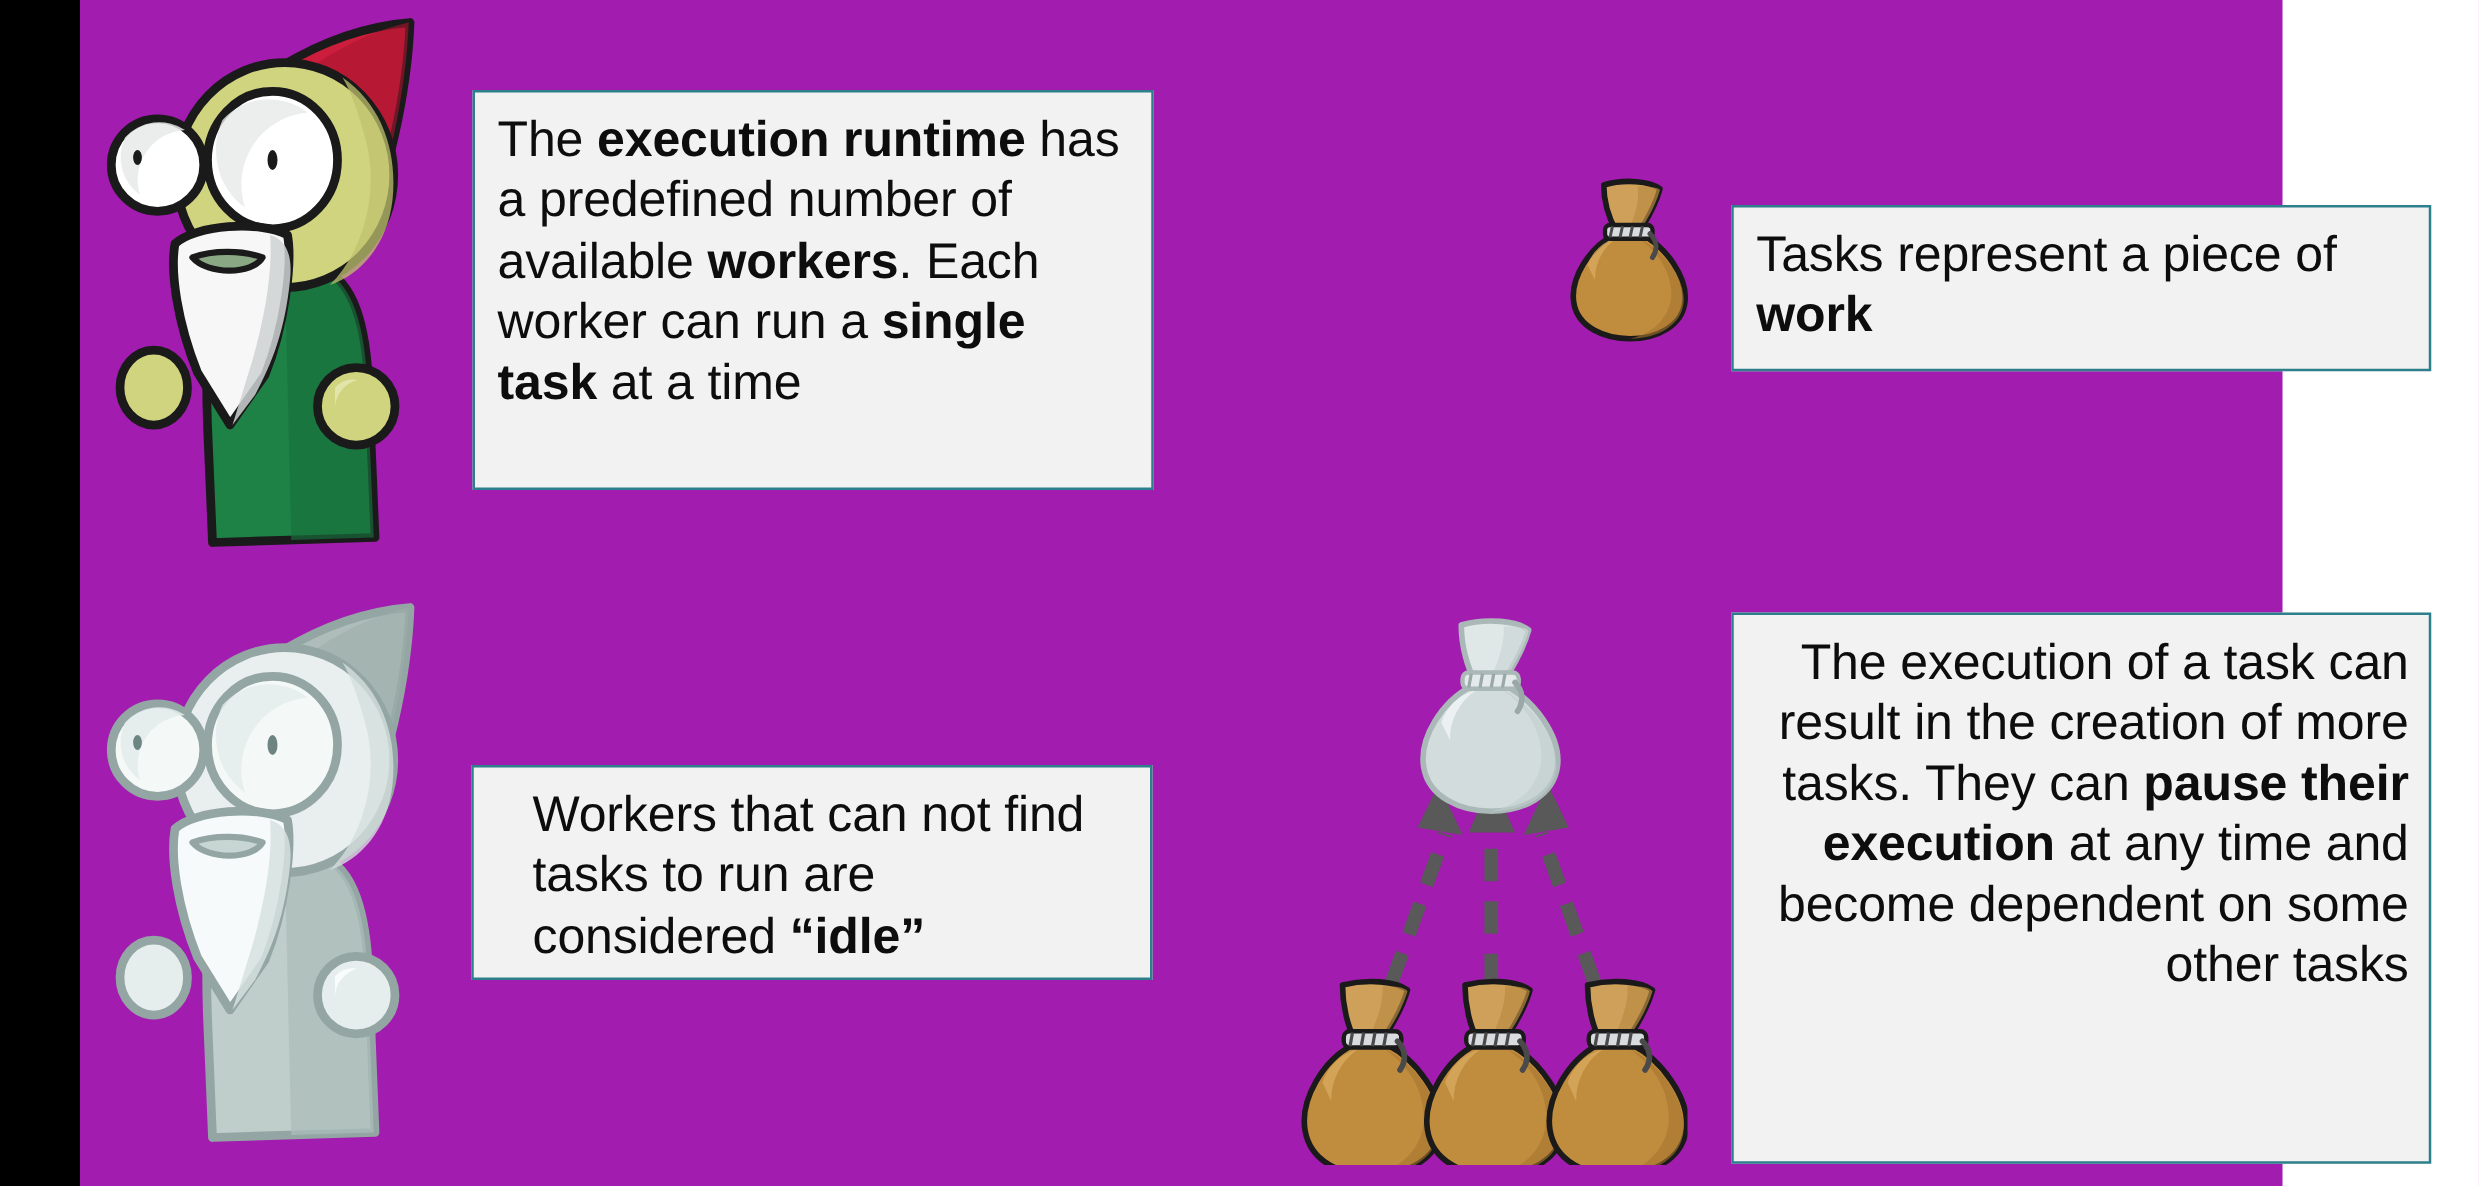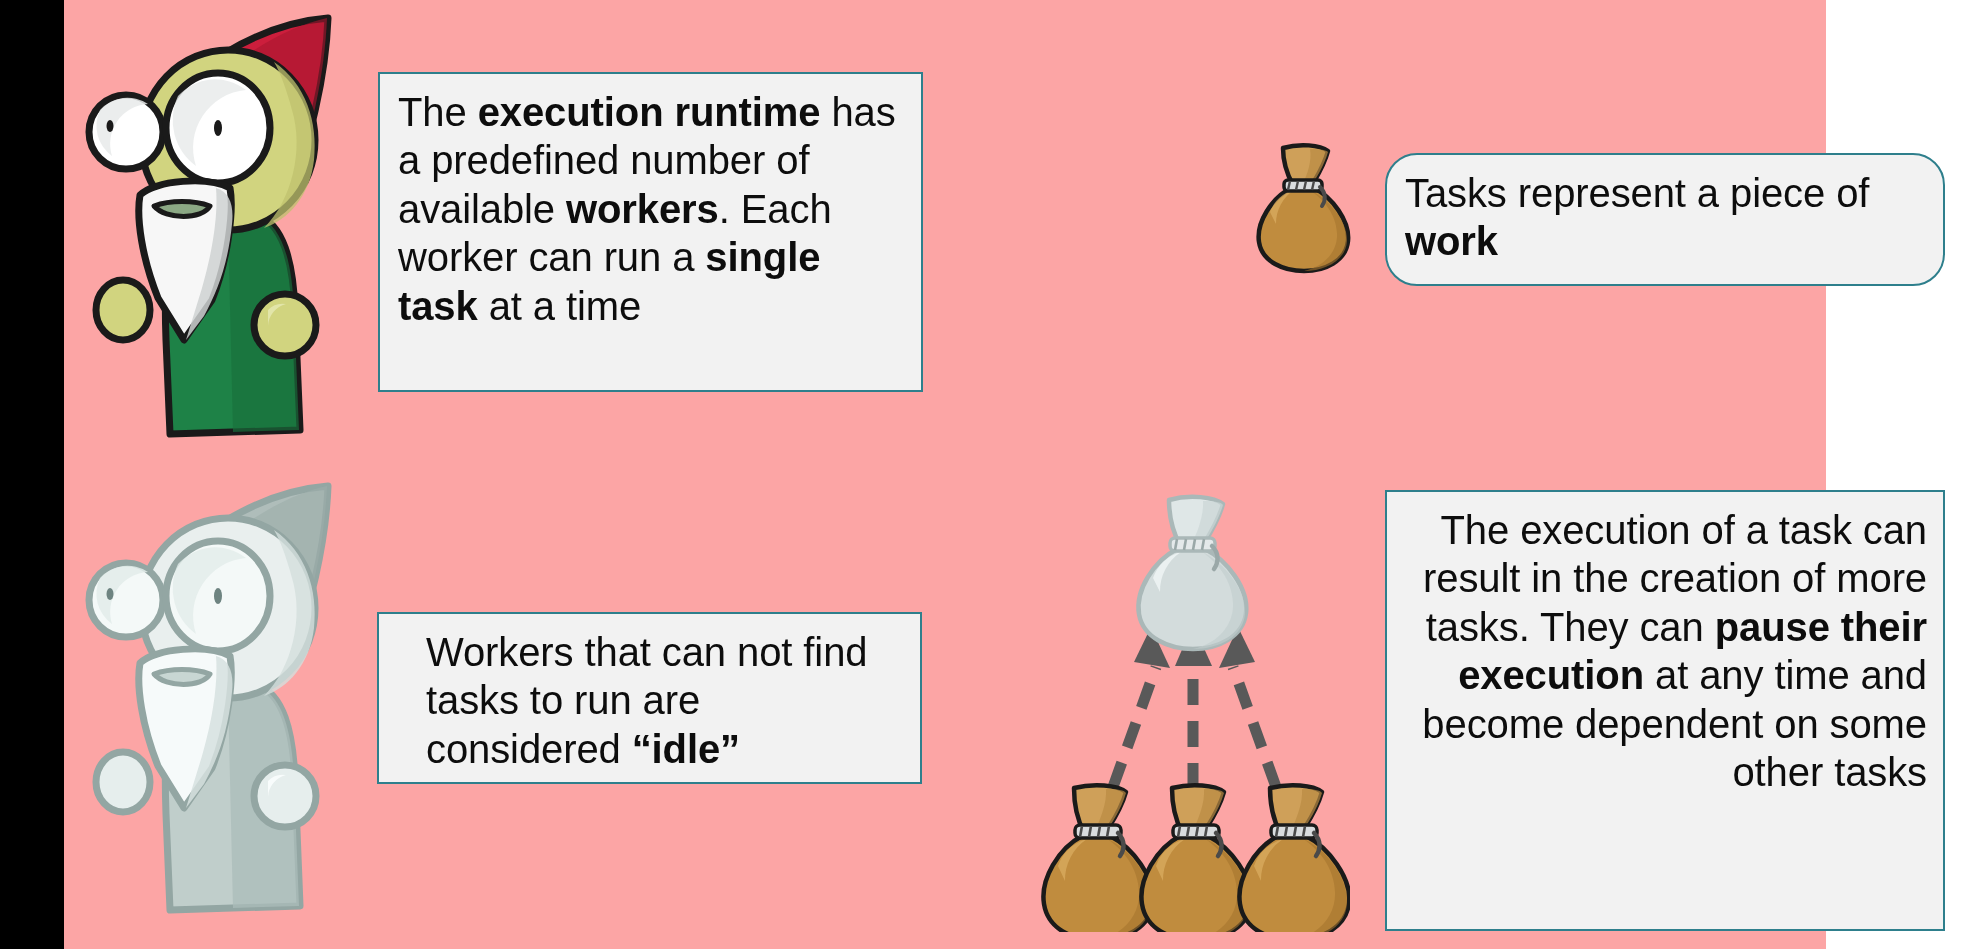--- a/index.html
+++ b/index.html
@@ -10,21 +10,21 @@
   }
   body {
     width: 1983px; height: 949px;
     font-family: "Liberation Sans", sans-serif;
     overflow: hidden;
     position: relative;
   }
   #slide {
     position: relative;
     width: 1826px; height: 949px;
-    background: #fca5a5;
+    background: #a21caf;
   }
   
   .left-band {
     position: absolute;
     left: 0; top: 0;
     width: 64px; height: 949px;
     background: #000000;
   }
   
   .callout {
@@ -34,21 +34,21 @@
     color: #0D0D0D;
     font-size: 40px;
     line-height: 1.21;
     letter-spacing: -0.1px;
     padding: 14px 16px 14px 18px;
     white-space: pre-wrap;
   }
   .callout b { font-weight: 700; }
 
   #callout-runtime { left: 378px; top: 72px;  width: 545px; height: 320px; }
-  #callout-work    { left: 1385px; top: 153px; width: 560px; height: 133px; border-radius: 32px; }
+  #callout-work    { left: 1385px; top: 164px; width: 560px; height: 133px; }
   #callout-idle    { left: 377px; top: 612px; width: 545px; height: 172px; padding-left: 47px; }
   #callout-subtask { left: 1385px; top: 490px; width: 560px; height: 441px; text-align: right; }
 
   
   .figure { position: absolute; }
   #gnome-active { left: 78px;  top: 10px;  width: 270px; height: 440px; }
   #gnome-idle   { left: 78px;  top: 470px; width: 270px; height: 460px; }
   #sack-single  { left: 1250px; top: 140px; width: 105px; height: 135px; }
   #task-graph   { left: 1030px; top: 482px; width: 320px; height: 450px; }
 

